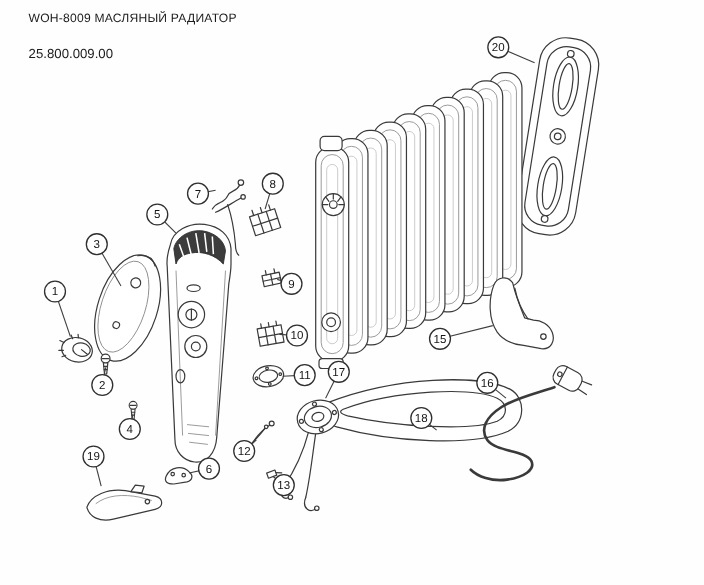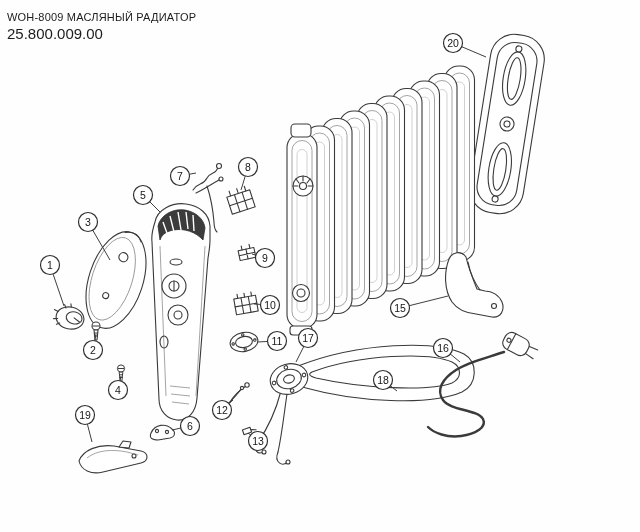--- a/index.html
+++ b/index.html
@@ -1,20 +1,20 @@
 <!DOCTYPE html>
 <html><head>
 <meta charset="utf-8">
 <style>
   html,body { margin:0; padding:0; background:#ffffff; }
   body { width:640px; height:532px; overflow:hidden; font-family:"Liberation Sans",sans-serif; }
   .page { position:relative; width:640px; height:532px; background:#fefefe; }
-  .header { position:absolute; left:7px; top:11px; color:#1c1c1c; z-index:2; }
+  .header { position:absolute; left:26px; top:11px; color:#1c1c1c; z-index:2; }
   .title { font-size:11px; letter-spacing:.2px; }
-  .pn { font-size:15px; margin-top:2px; }
+  .pn { font-size:12px; margin-top:19px; }
   svg.canvas { position:absolute; left:0; top:0; }
   .ln { fill:none; stroke:#3a3a3a; stroke-width:1.1; stroke-linecap:round; stroke-linejoin:round; }
   .fw { fill:#ffffff; stroke:#3a3a3a; stroke-width:1.1; stroke-linejoin:round; }
   .thin { fill:none; stroke:#8d8d8d; stroke-width:0.8; }
   .dark { fill:#3c3c3c; stroke:#2e2e2e; stroke-width:0.8; }
   .hatch { stroke:#ffffff; stroke-width:1.4; }
   .cord { fill:none; stroke:#3a3a3a; stroke-width:2.4; stroke-linecap:round; }
   .leader { stroke:#3f3f3f; stroke-width:1; }
   .bubble { fill:#ffffff; stroke:#2f2f2f; stroke-width:1.2; }
   .bubble-num { font-family:"Liberation Sans",sans-serif; font-size:10.5px; fill:#151515; text-anchor:middle; }

